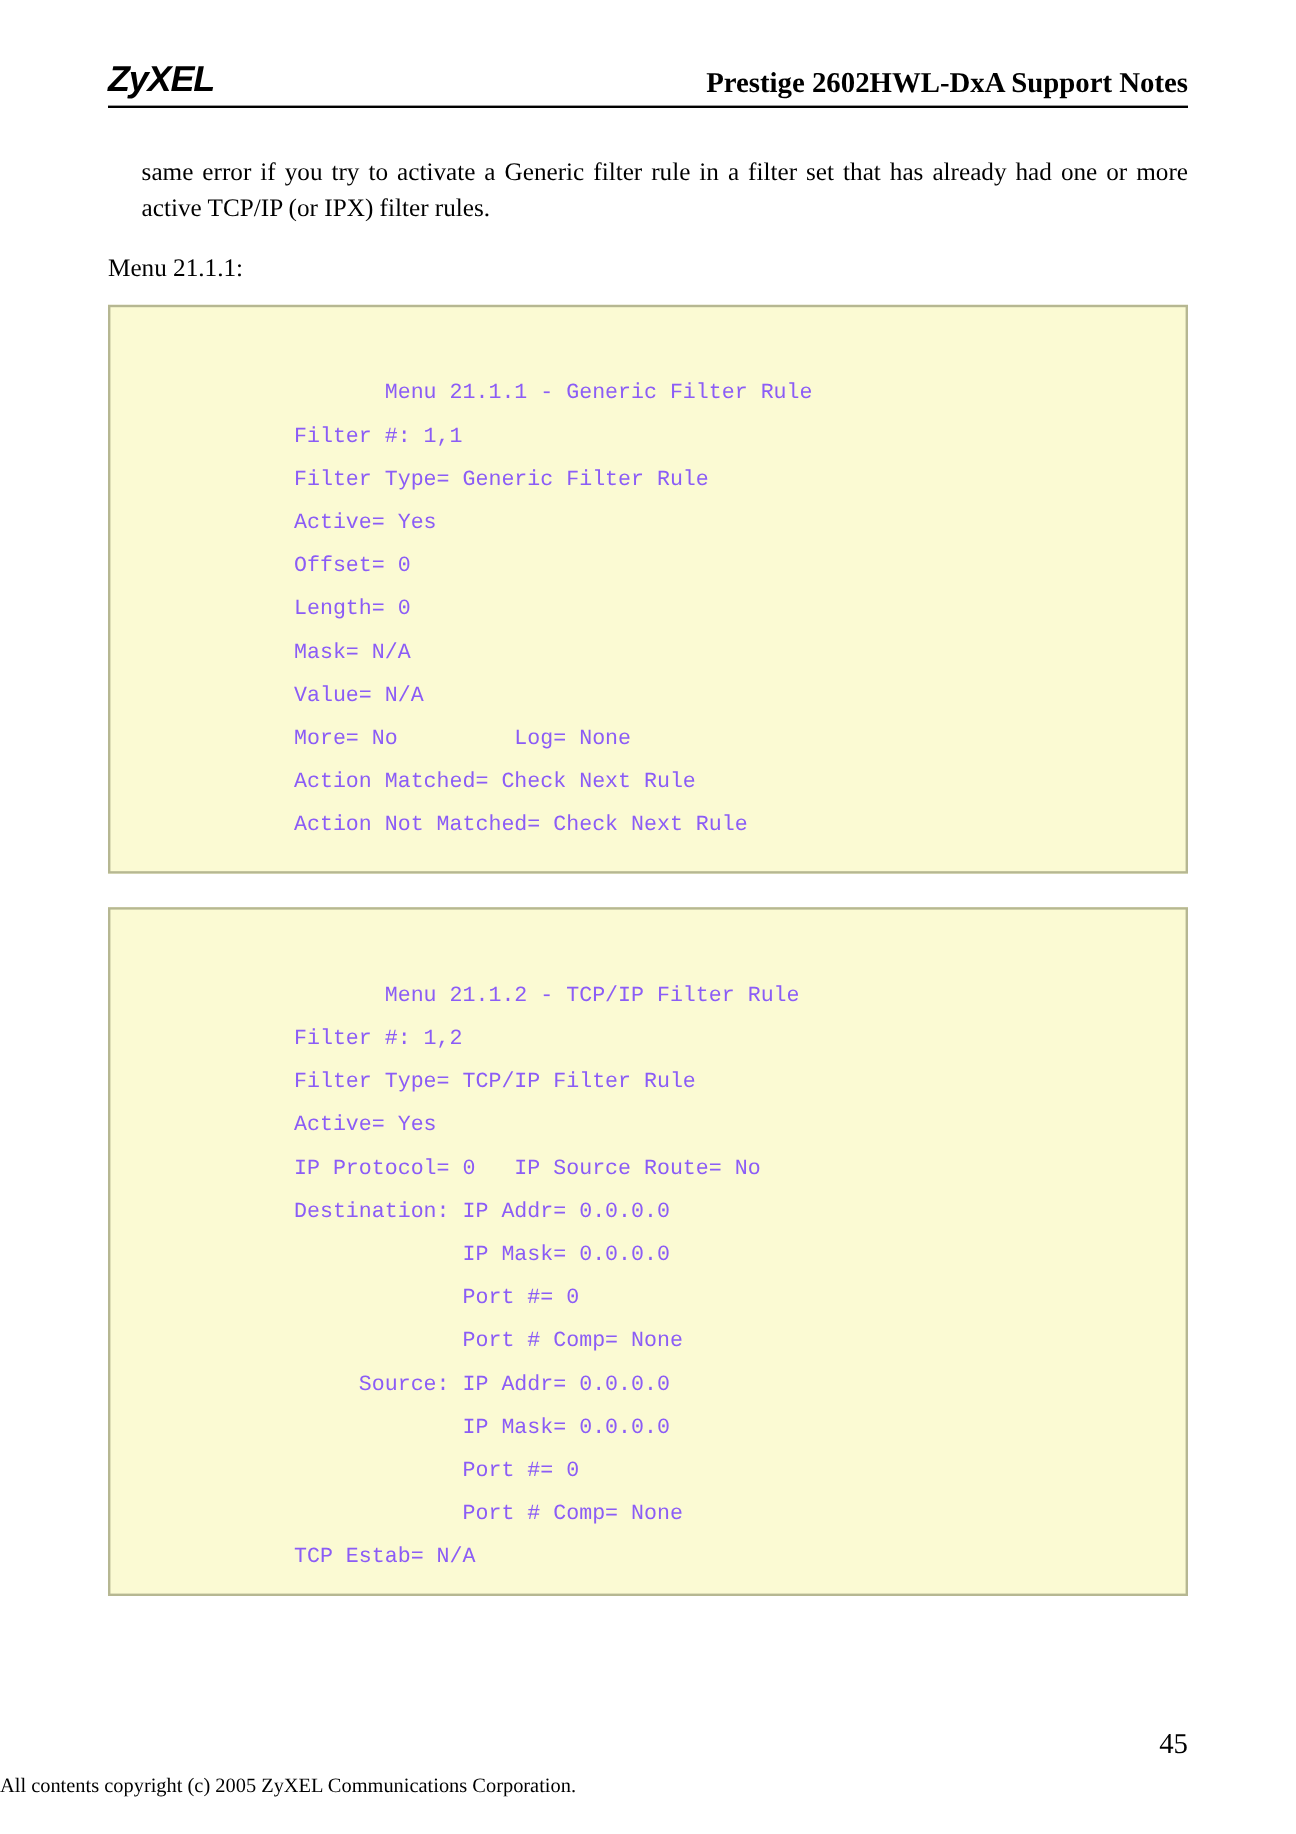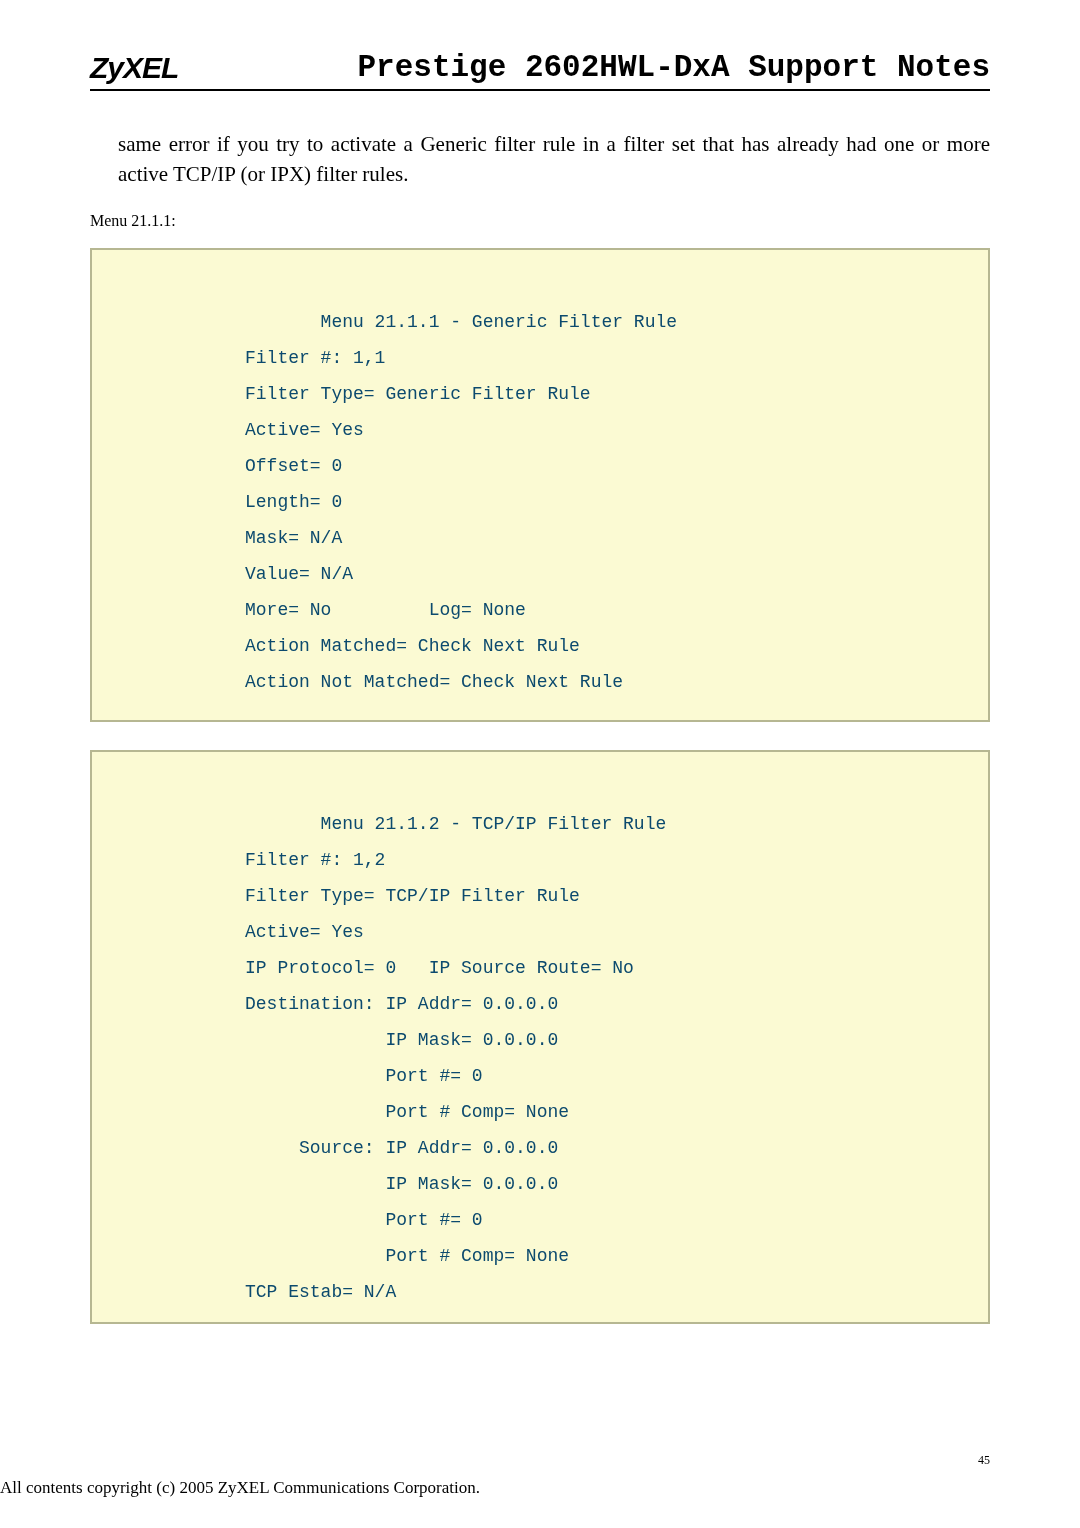--- a/index.html
+++ b/index.html
@@ -1,27 +1,27 @@
 <!DOCTYPE html>
 <html><head>
   <meta charset="utf-8">
   <style>
     * { box-sizing: border-box; margin: 0; padding: 0; }
     html, body { width: 1080px; background: #fff; font-family: "Times New Roman", Times, serif; color: #000; }
     .page { width: 1080px; min-height: 1528px; padding: 50px 90px 20px 90px; position: relative; }
     .header-row { display: flex; justify-content: space-between; align-items: flex-end; border-bottom: 2px solid #000; padding-bottom: 4px; margin-bottom: 38px; }
     .logo { font-family: Arial, Helvetica, sans-serif; font-weight: 900; font-style: italic; font-size: 30px; letter-spacing: -1px; }
-    .header-title { font-weight: 700; font-size: 31px; font-family: Liberation Mono, monospace; }
+    .header-title { font-weight: 700; font-size: 24px; }
     .body-para { font-size: 21px; line-height: 1.45; text-align: justify; margin-bottom: 22px; margin-left: 28px; }
-    .caption { font-size: 16px; margin-top: 22px; margin-bottom: 18px; }
-    .codebox { background: #fbfad3; border: 2px solid #b6b792; padding: 18px 28px 20px 28px; margin-bottom: 28px; font-family: "Courier New", Courier, monospace; font-size: 18px; color: #0c4a6e; line-height: 2.0; white-space: pre; }
+    .caption { font-size: 21px; margin-top: 22px; margin-bottom: 18px; }
+    .codebox { background: #fbfad3; border: 2px solid #b6b792; padding: 18px 28px 20px 28px; margin-bottom: 28px; font-family: "Courier New", Courier, monospace; font-size: 18px; color: #8b5cf6; line-height: 2.0; white-space: pre; }
     .codebox-last { padding-bottom: 12px; }
     .code-indent { padding-left: 125px; }
     .footer { position: absolute; bottom: 30px; left: 0; width: 100%; font-size: 17px; }
-    .page-num { position: absolute; bottom: 60px; right: 90px; font-size: 12px; }
+    .page-num { position: absolute; bottom: 60px; right: 90px; font-size: 24px; }
   </style>
 </head>
 <body>
 
 <div class="page">
 
   <div class="header-row">
     <span class="logo">ZyXEL</span>
     <span class="header-title">Prestige 2602HWL-DxA Support Notes</span>
   </div>

